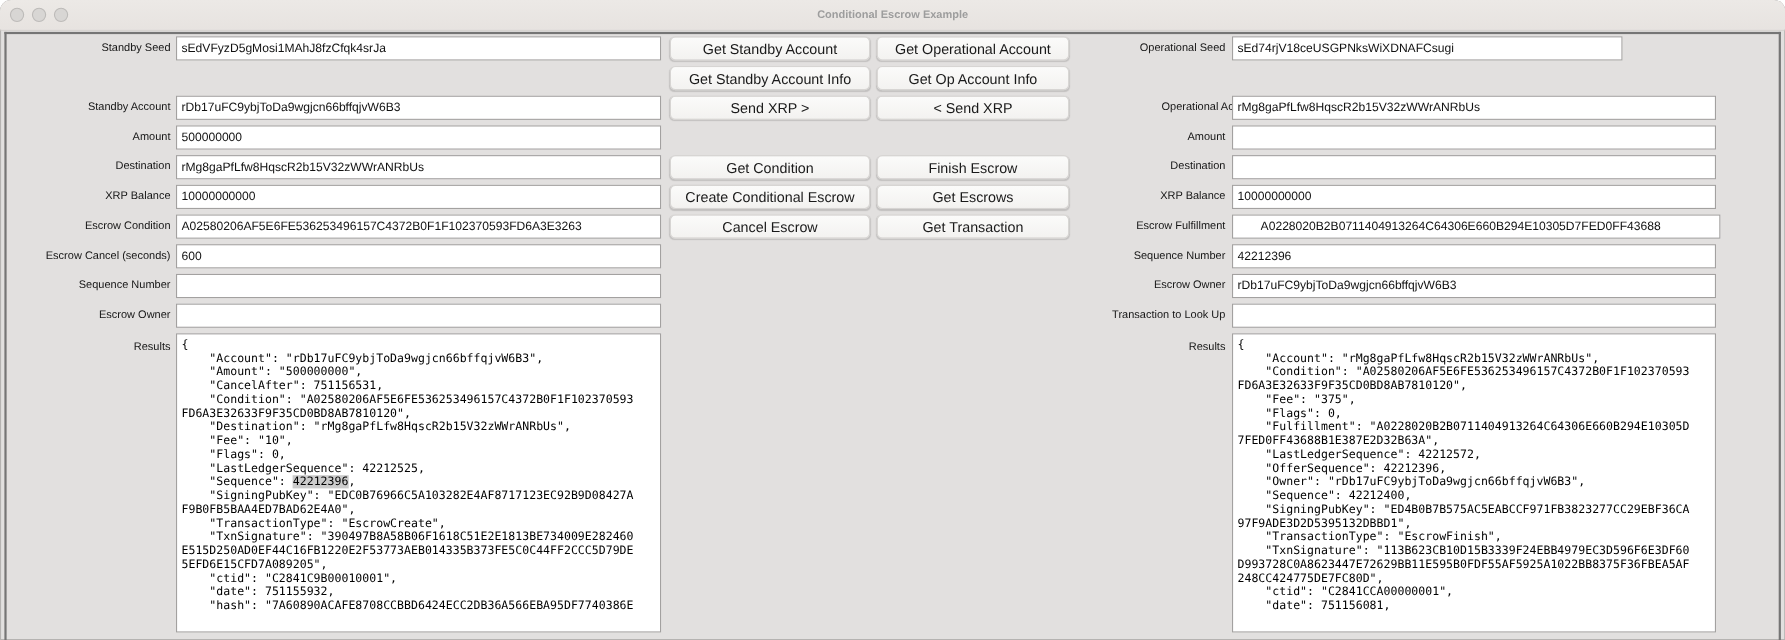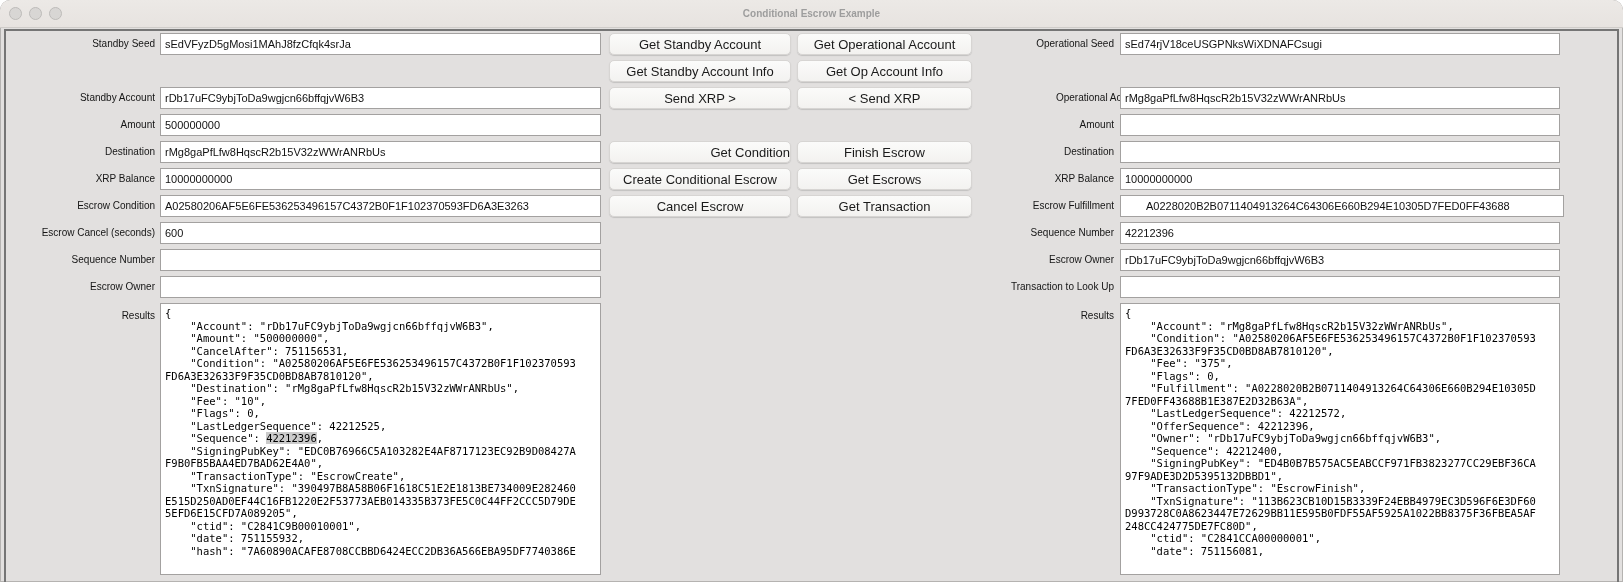--- a/index.html
+++ b/index.html
@@ -107,21 +107,21 @@
     "TxnSignature": "390497B8A58B06F1618C51E2E1813BE734009E282460
 E515D250AD0EF44C16FB1220E2F53773AEB014335B373FE5C0C44FF2CCC5D79DE
 5EFD6E15CFD7A089205",
     "ctid": "C2841C9B00010001",
     "date": 751155932,
     "hash": "7A60890ACAFE8708CCBBD6424ECC2DB36A566EBA95DF7740386E</span></pre>
 
   <button class="btn" style="top:33px;left:609px;width:182px;">Get Standby Account</button>
   <button class="btn" style="top:60px;left:609px;width:182px;">Get Standby Account Info</button>
   <button class="btn" style="top:87px;left:609px;width:182px;">Send XRP &gt;</button>
-  <button class="btn" style="top:141px;left:609px;width:182px;text-align:right;">Get Condition</button>
+  <button class="btn" style="top:141px;left:609px;width:182px;">Get Condition</button>
   <button class="btn" style="top:168px;left:609px;width:182px;">Create Conditional Escrow</button>
   <button class="btn" style="top:33px;left:797px;width:175px;">Get Operational Account</button>
 
   <button class="btn" style="top:195px;left:609px;width:182px;">Cancel Escrow</button>
   <button class="btn" style="top:60px;left:797px;width:175px;">Get Op Account Info</button>
   <button class="btn" style="top:87px;left:797px;width:175px;">&lt; Send XRP</button>
   <button class="btn" style="top:141px;left:797px;width:175px;">Finish Escrow</button>
   <button class="btn" style="top:168px;left:797px;width:175px;">Get Escrows</button>
   <button class="btn" style="top:195px;left:797px;width:175px;">Get Transaction</button>
 
@@ -129,21 +129,21 @@
   <div class="lbl" style="top:87px;left:992px;width:154px;">Operational Account</div>
   <div class="lbl" style="top:114px;left:960px;width:154px;">Amount</div>
   <div class="lbl" style="top:141px;left:960px;width:154px;">Destination</div>
   <div class="lbl" style="top:168px;left:960px;width:154px;">XRP Balance</div>
   <div class="lbl" style="top:195px;left:960px;width:154px;">Escrow Fulfillment</div>
   <div class="lbl" style="top:222px;left:960px;width:154px;">Sequence Number</div>
   <div class="lbl" style="top:249px;left:960px;width:154px;">Escrow Owner</div>
   <div class="lbl" style="top:276px;left:960px;width:154px;">Transaction to Look Up</div>
   <div class="lbl" style="top:305px;left:960px;width:154px;">Results</div>
 
-  <input class="fld" style="top: 33px; left: 1120px; width: 440px;" value="sEd74rjV18ceUSGPNksWiXDNAFCsugi">
+  <input class="fld" style="top: 33px; left: 1120px; width: 355px;" value="sEd74rjV18ceUSGPNksWiXDNAFCsugi">
   <input class="fld" style="top: 87px; left: 1120px; width: 440px;" value="rMg8gaPfLfw8HqscR2b15V32zWWrANRbUs">
   <input class="fld" style="top: 114px; left: 1120px; width: 440px;" value="">
   <input class="fld" style="top: 141px; left: 1120px; width: 440px;" value="">
   <input class="fld" style="top: 168px; left: 1120px; width: 440px;" value="10000000000">
   <input class="fld" style="top: 195px; left: 1120px; width: 444px; padding-left: 25px;" value="A0228020B2B0711404913264C64306E660B294E10305D7FED0FF43688">
   <input class="fld" style="top: 222px; left: 1120px; width: 440px;" value="42212396">
   <input class="fld" style="top: 249px; left: 1120px; width: 440px;" value="rDb17uFC9ybjToDa9wgjcn66bffqjvW6B3">
   <input class="fld" style="top: 276px; left: 1120px; width: 440px;" value="">
 
   <pre class="results" style="top:303px;left:1120px;width:440px;height:272px;"><span>{

